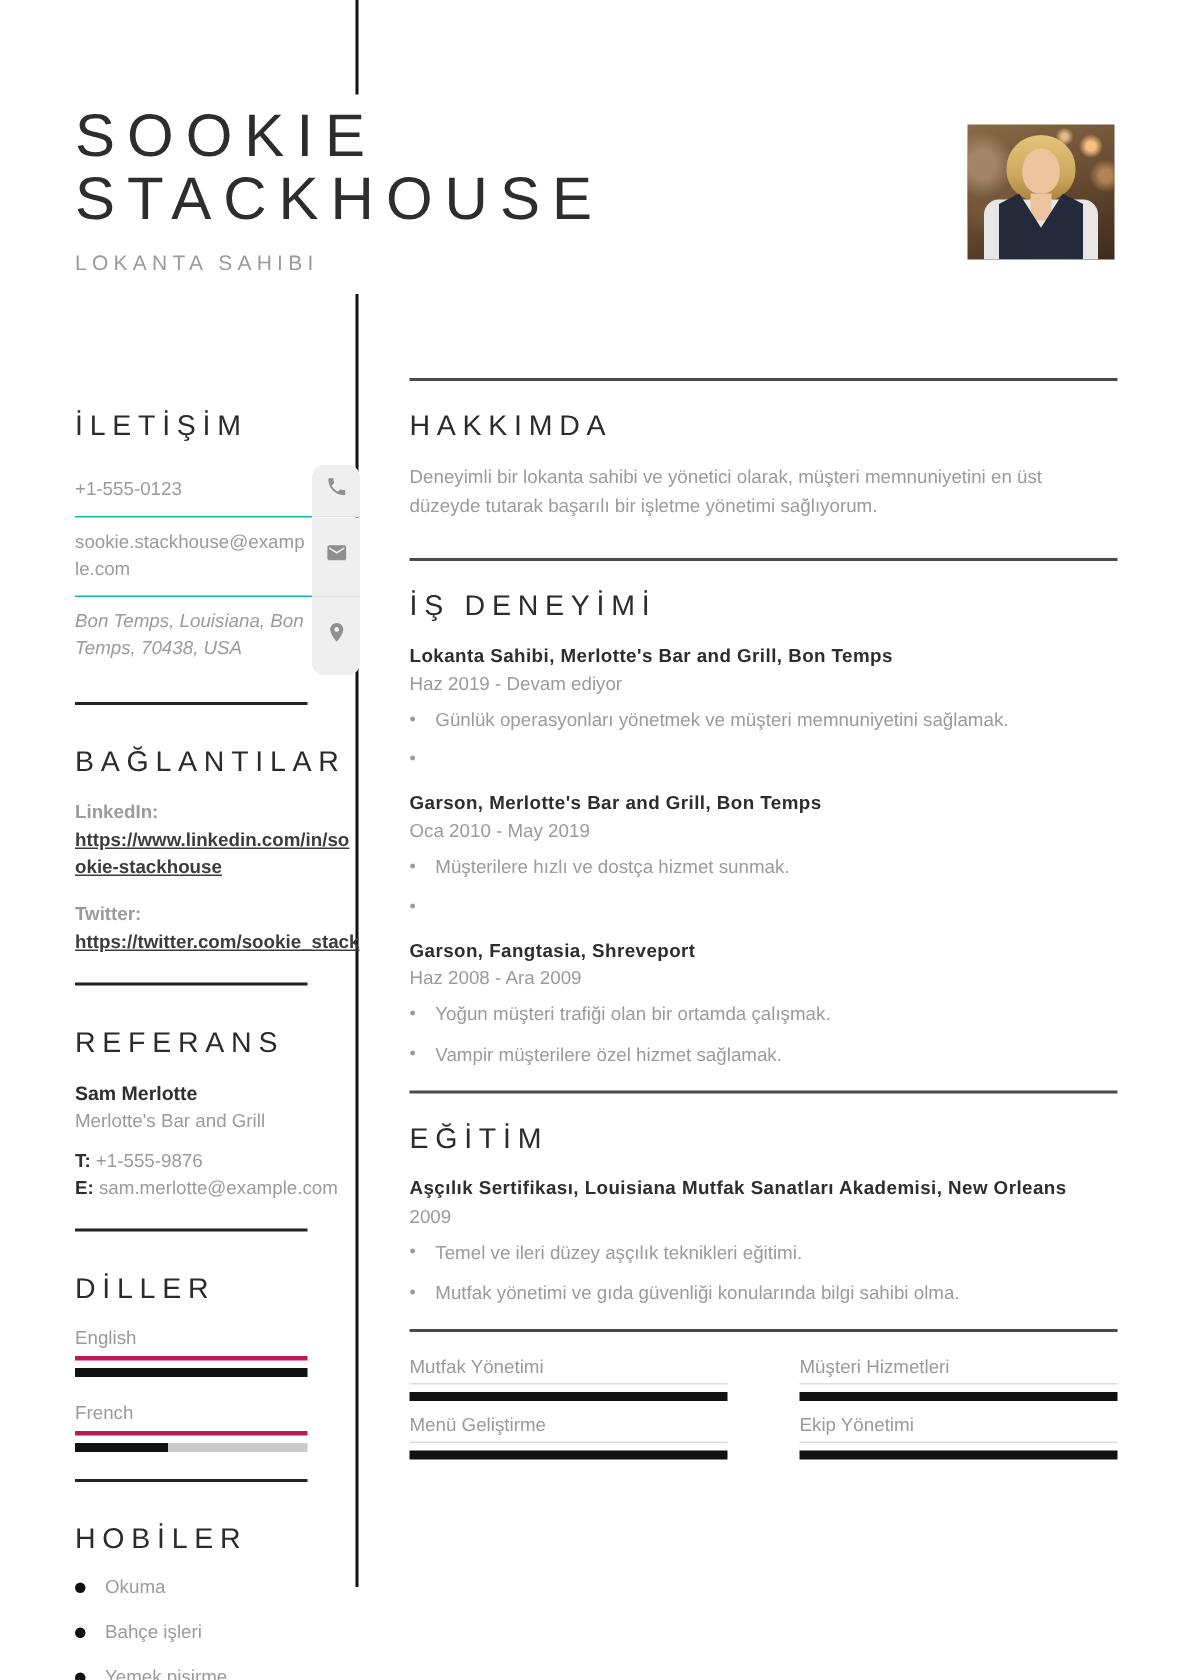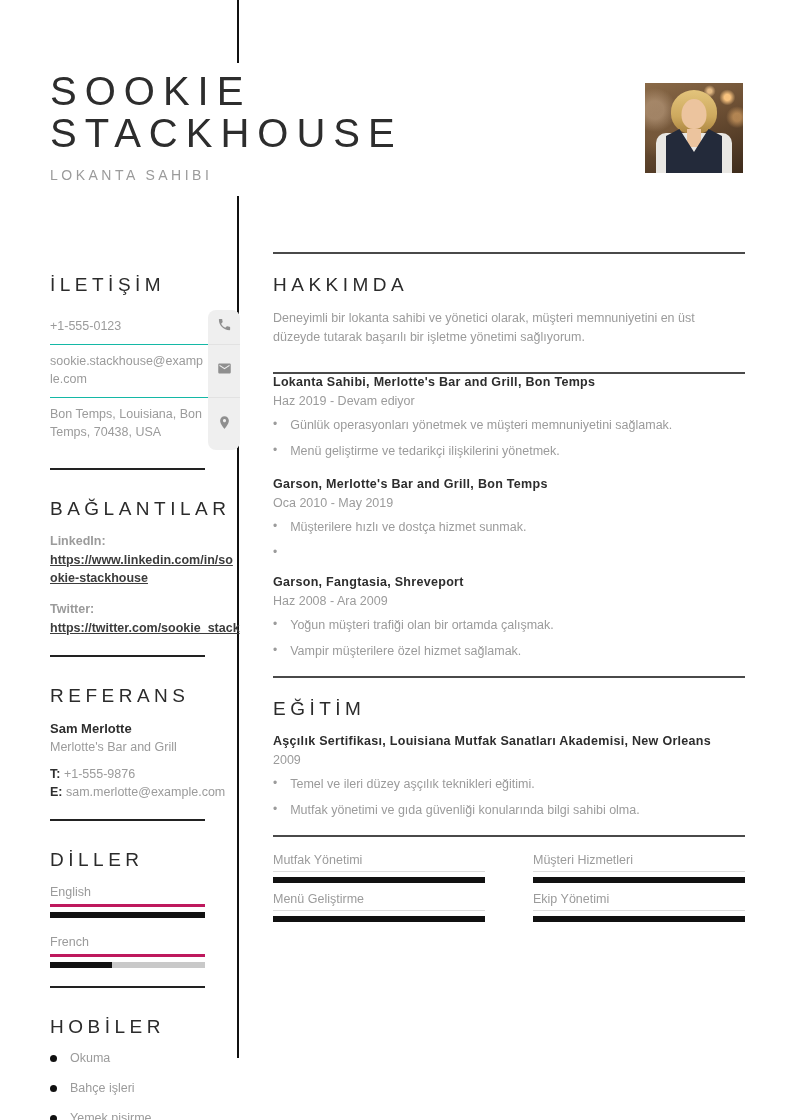--- a/index.html
+++ b/index.html
@@ -45,21 +45,21 @@
 
   
   .sidebar { position: absolute; left: 50px; top: 272px; width: 190px; }
   .side-heading { font-size: 19px; letter-spacing: 4.5px; font-weight: 400; color: #2b2b2b;
     word-break: break-all; line-height: 1.35; margin-bottom: 12px; }
   .hr-dark { border: none; border-top: 2px solid #222; width: 155px; margin: 18px 0 26px 0; }
 
   .contact-grid { display: grid; grid-template-columns: 1fr 32px; }
   .contact-text { font-size: 12.5px; color: #9b9b9b; line-height: 1.45; padding: 7px 4px 9px 0;
     border-bottom: 1px solid #14b8a6; word-break: break-all; }
-  .contact-text.loc { word-break: normal; }
+  .contact-text.loc { word-break: normal; font-style: italic; }
   .contact-icon-cell { background: #efefef; display: flex; align-items: center; justify-content: center;
     border-bottom: 1px solid #e2e2e2; }
   .contact-grid .row-first .contact-icon-cell, .cic-first { border-radius: 8px 8px 0 0; }
   .cic-last { border-radius: 0 0 8px 8px; border-bottom: none !important; }
   .ct-last { border-bottom: none !important; }
   .contact-icon-cell svg { width: 15px; height: 15px; fill: #8f8f8f; }
 
   .link-group { margin-bottom: 15px; font-weight: bold; }
   .link-label { font-size: 12.5px; color: #9b9b9b; margin-bottom: 3px; }
   .link-url { font-size: 12.5px; color: #3c3c3c; text-decoration: underline; line-height: 1.45;
@@ -212,31 +212,31 @@
 
   <div class="main">
 
     <hr class="hr-main">
 
     <div class="main-heading">HAKKIMDA</div>
     <div class="about-text">Deneyimli bir lokanta sahibi ve yönetici olarak, müşteri memnuniyetini en üst düzeyde tutarak başarılı bir işletme yönetimi sağlıyorum.</div>
 
     <hr class="hr-main">
 
+    <div class="main-heading">İŞ DENEYİMİ</div>
 
     <div class="job">
       <div class="job-name">Lokanta Sahibi, Merlotte's Bar and Grill, Bon Temps</div>
       <div class="job-dates">Haz 2019 - Devam ediyor</div>
       <div class="bullet-row">
         <span class="bullet-glyph">•</span>
         <span class="bullet-text">Günlük operasyonları yönetmek ve müşteri memnuniyetini sağlamak.</span>
       </div>
       <div class="bullet-row">
         <span class="bullet-glyph">•</span>
-        <span class="bullet-text">Menü geliştirme ve tedarikçi ilişkilerini yönetmek.</span>
       </div>
     </div>
 
     <div class="job">
       <div class="job-name">Garson, Merlotte's Bar and Grill, Bon Temps</div>
       <div class="job-dates">Oca 2010 - May 2019</div>
       <div class="bullet-row">
         <span class="bullet-glyph">•</span>
         <span class="bullet-text">Müşterilere hızlı ve dostça hizmet sunmak.</span>
       </div>

